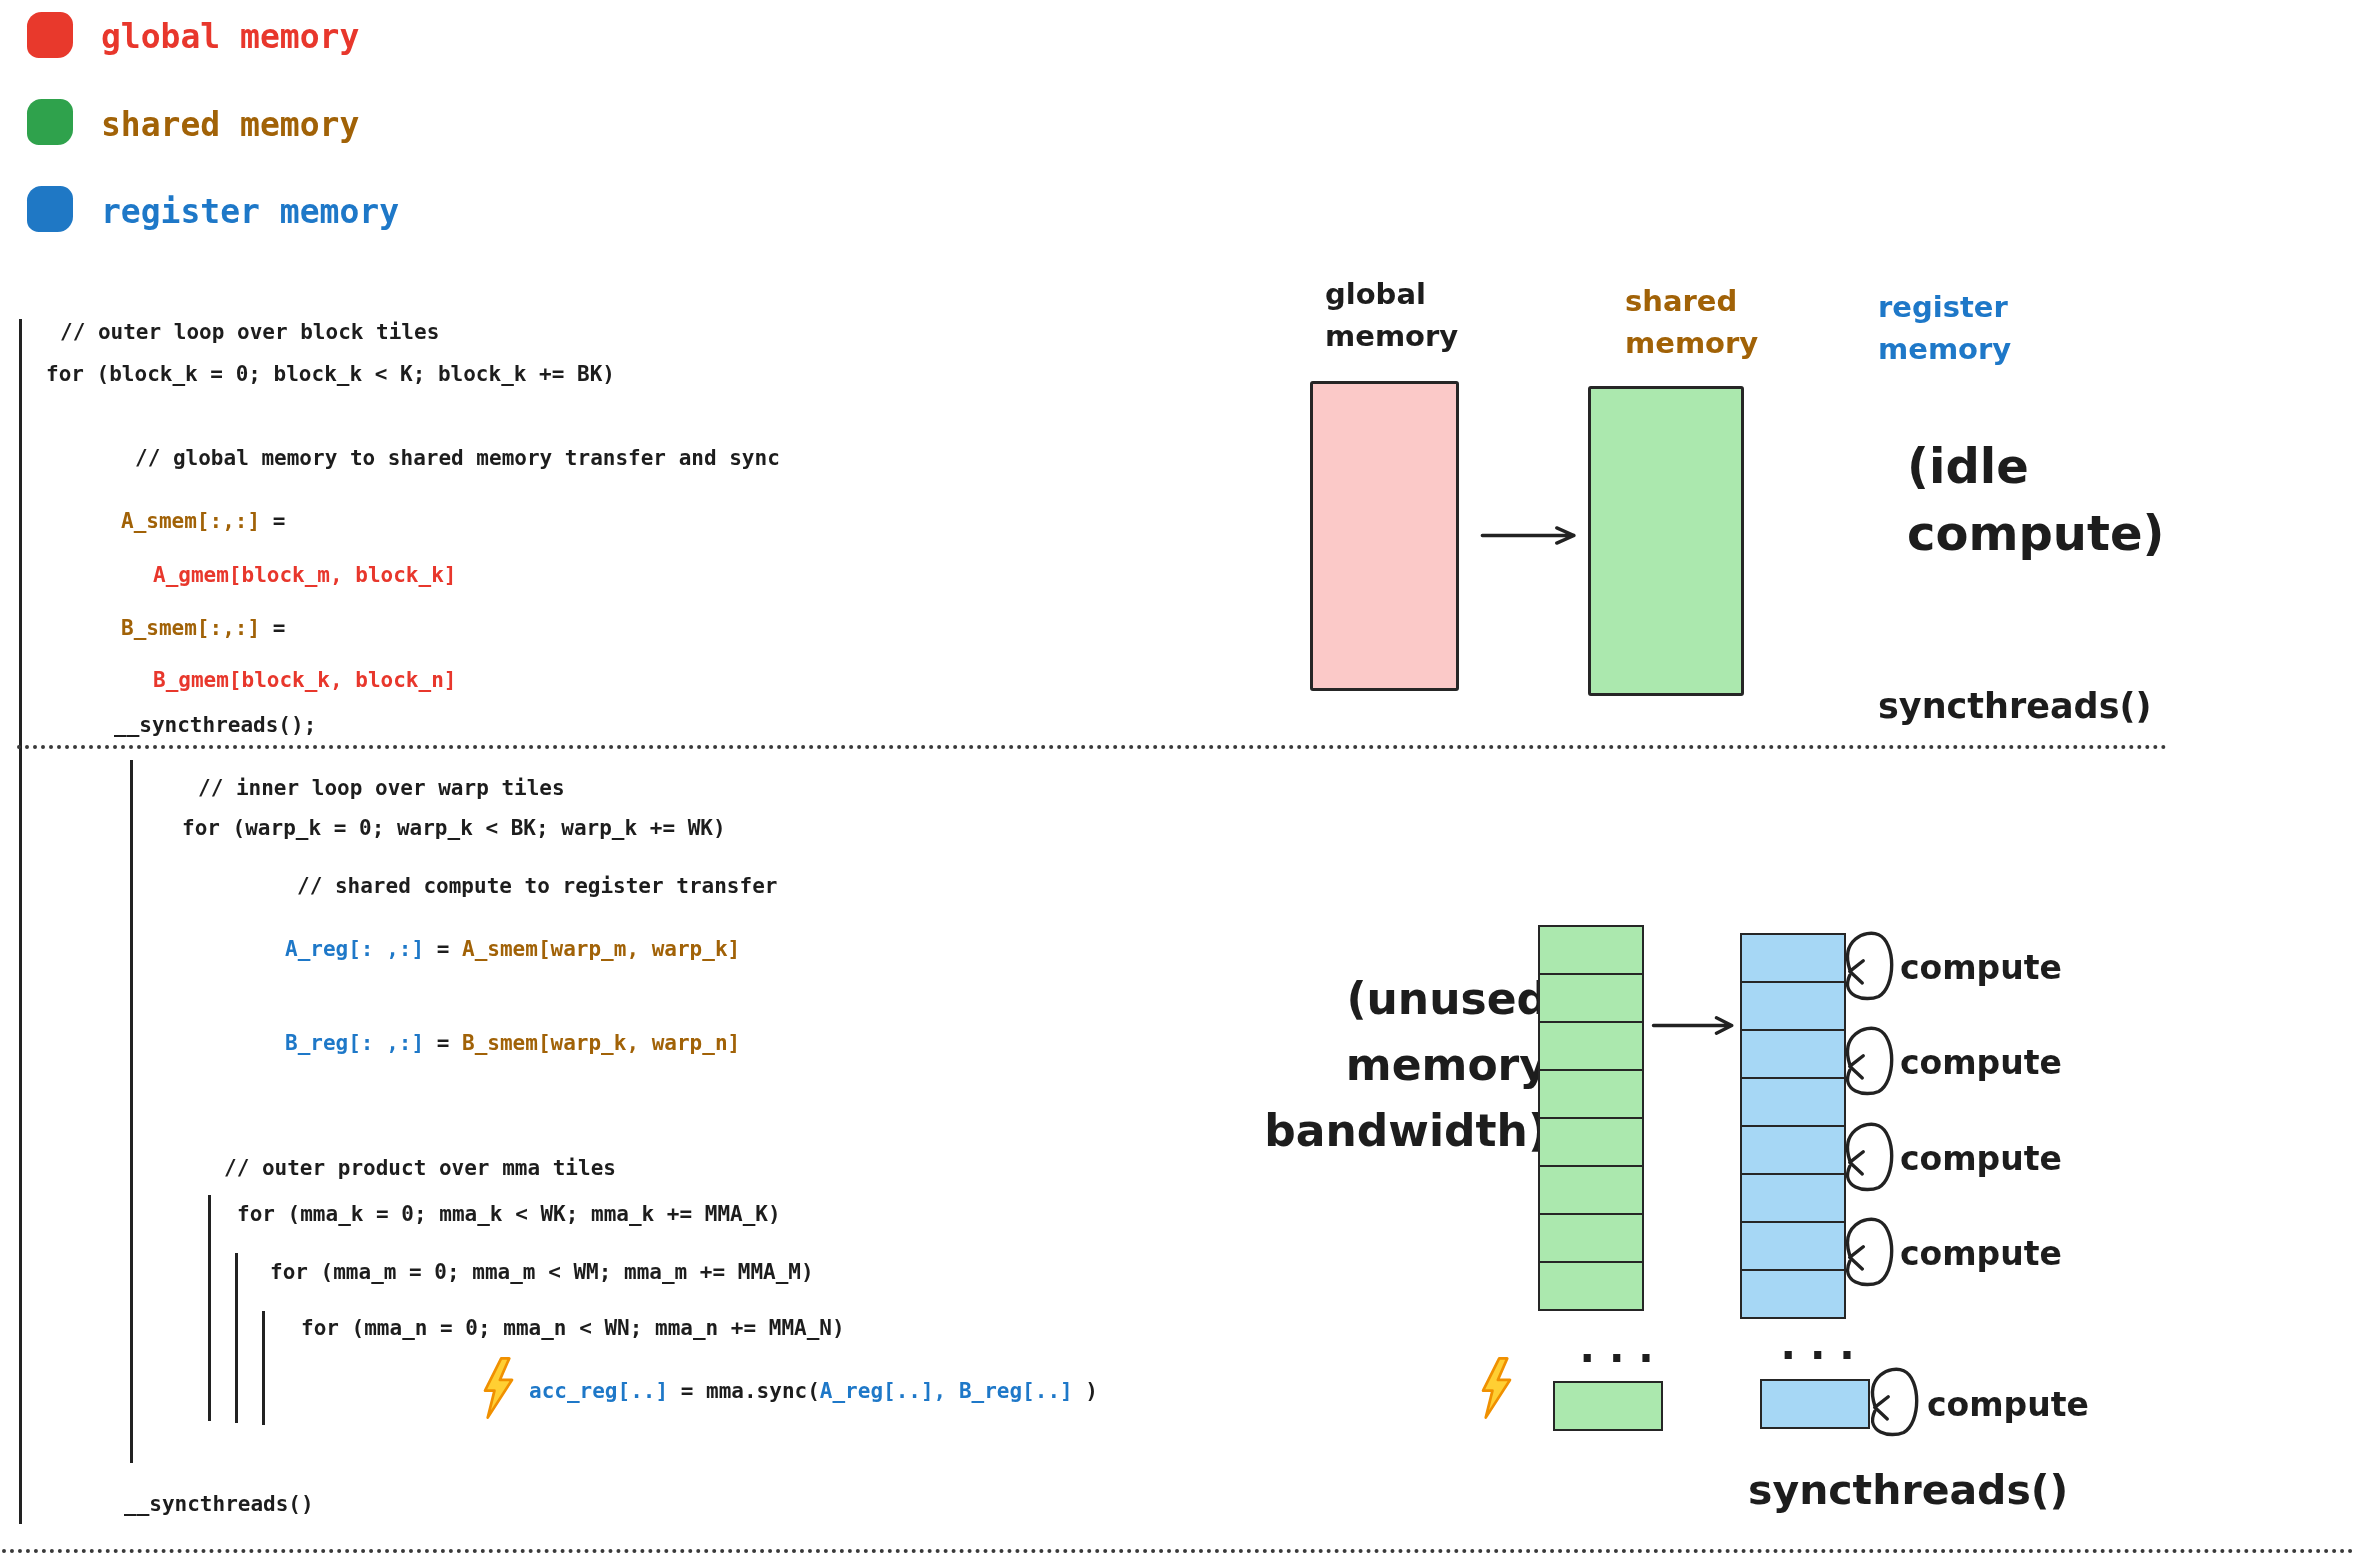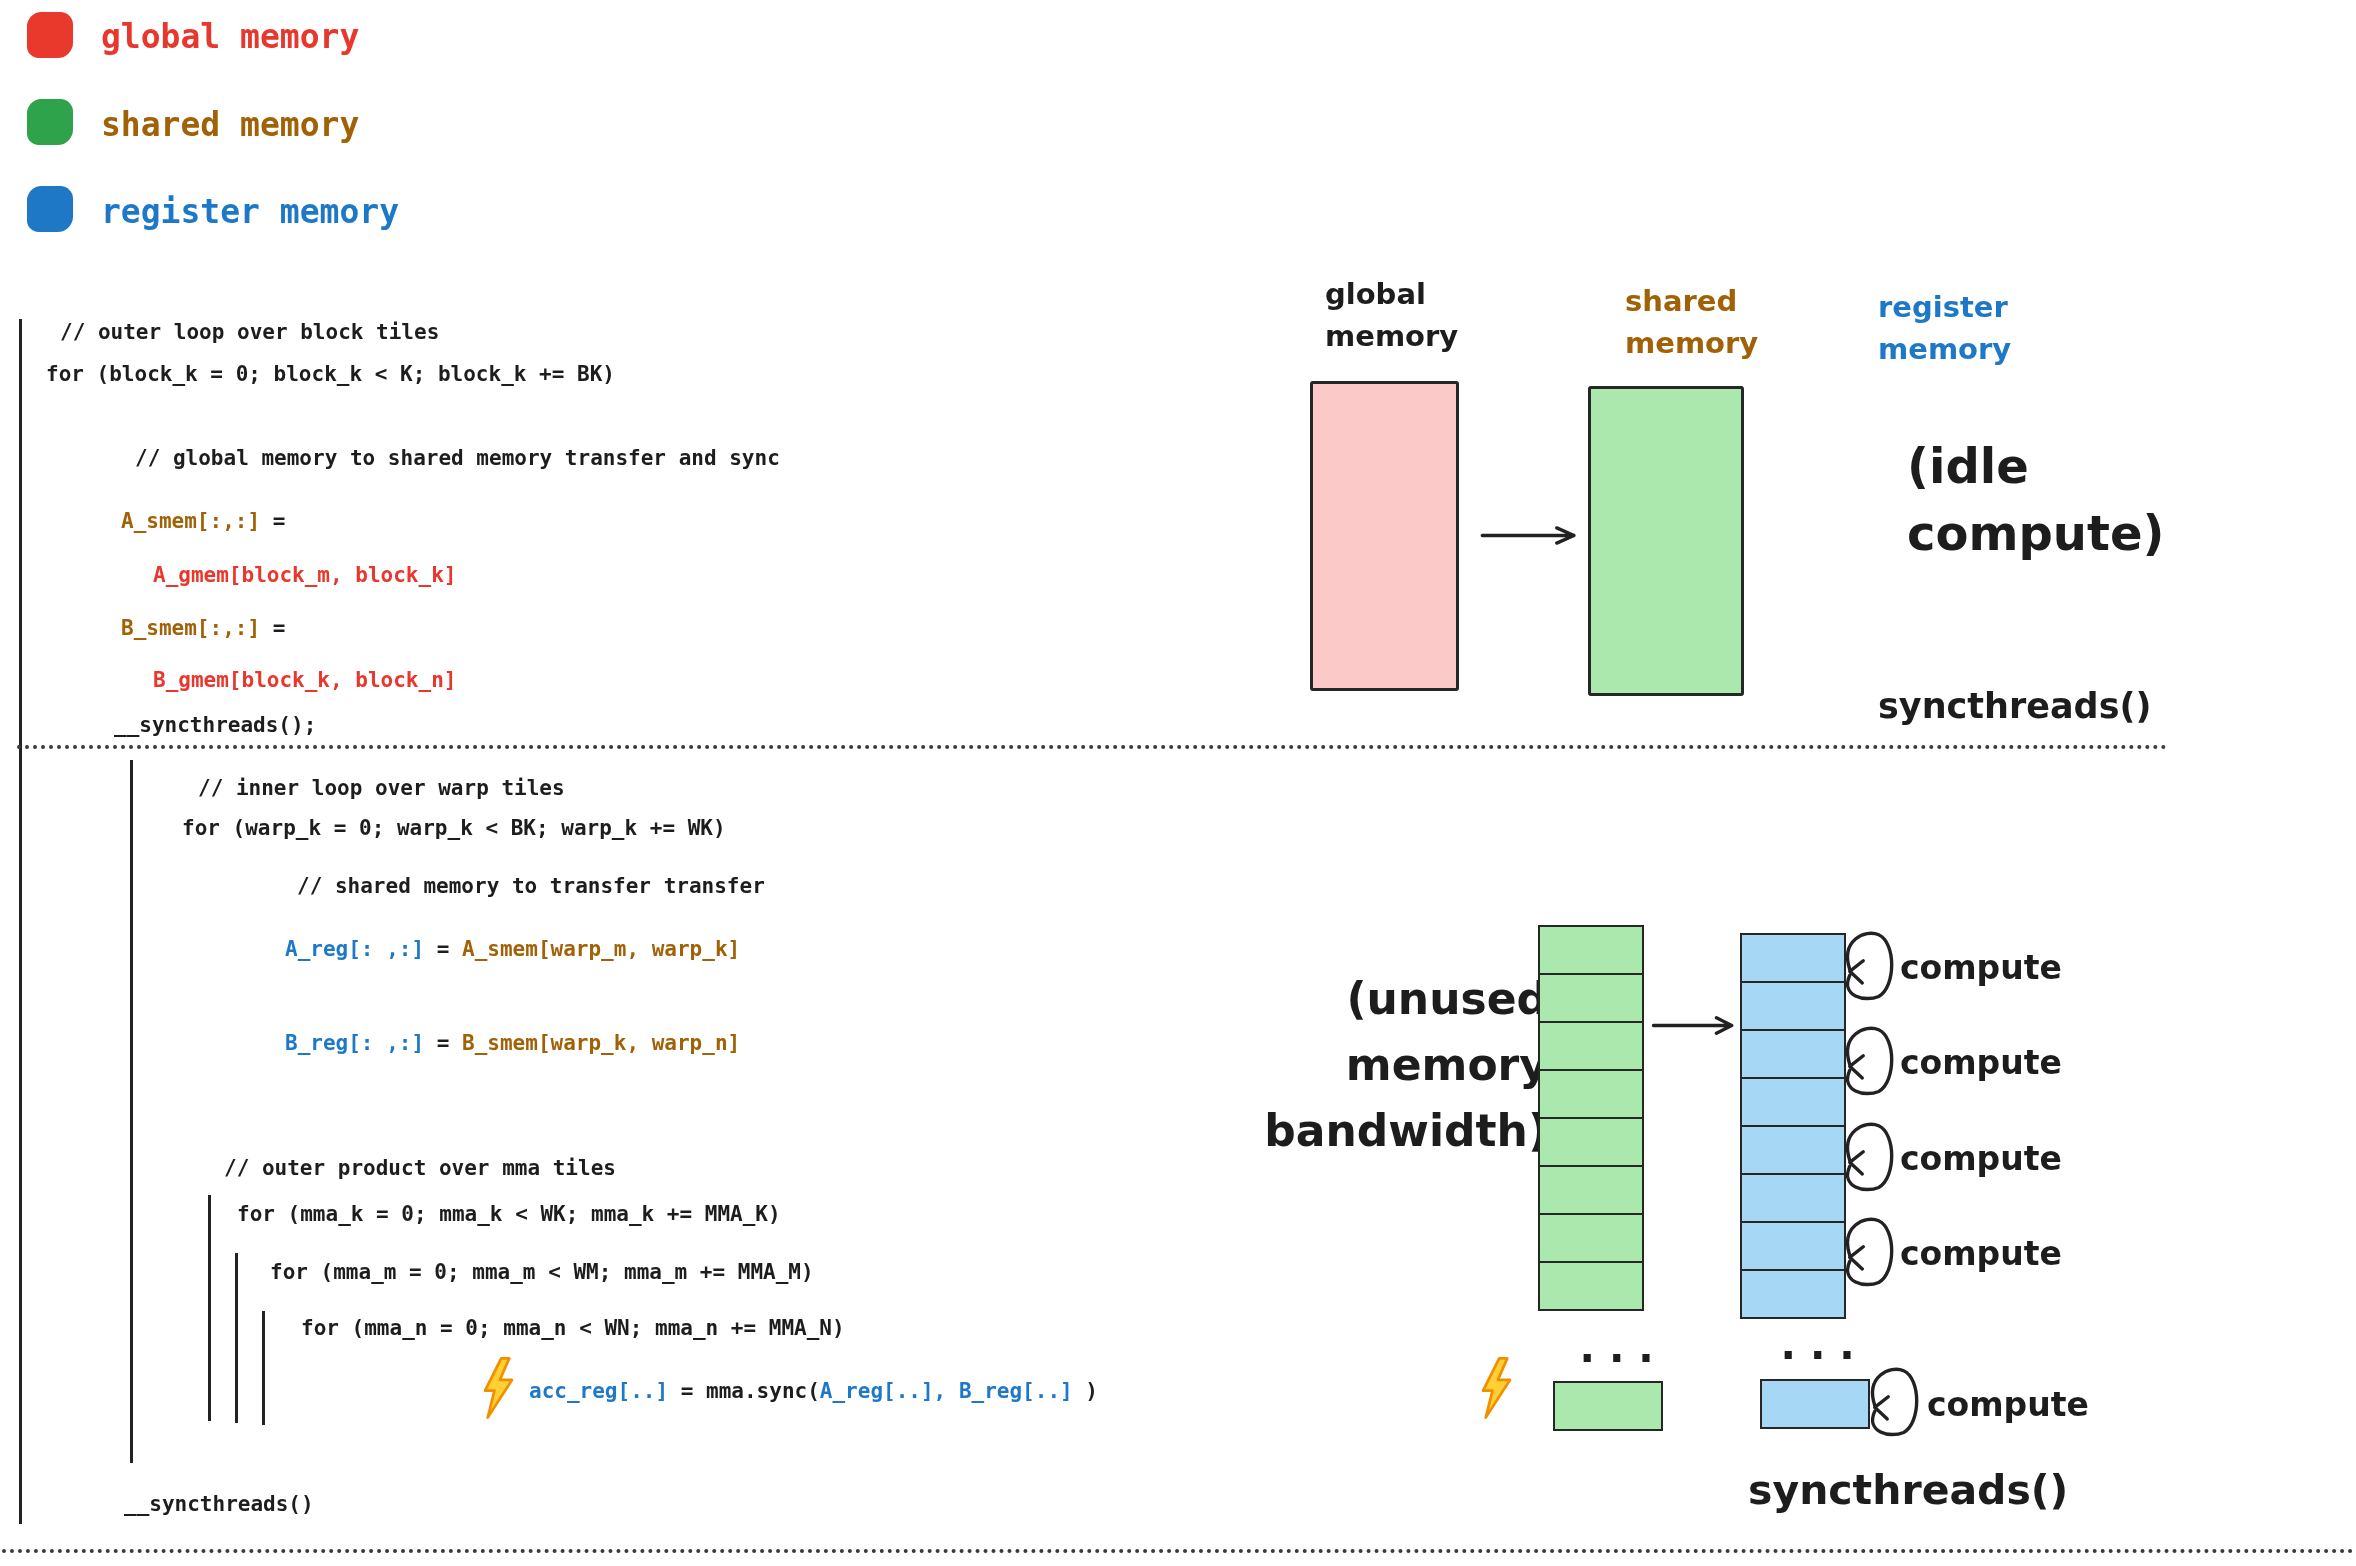--- a/index.html
+++ b/index.html
@@ -72,21 +72,21 @@
     <div class="abs mono" style="left:135px;top:446px;">// global memory to shared memory transfer and sync</div>
 
     <div class="abs mono" style="left:121px;top:509px;"><span class="k-green">A_smem[:,:]</span><span class="k-black"> </span><span class="k-black">=</span></div>
     <div class="abs mono k-red" style="left:153px;top:563px;">A_gmem[block_m, block_k]</div>
     <div class="abs mono" style="left:121px;top:616px;"><span class="k-green">B_smem[:,:]</span><span class="k-black"> </span><span class="k-black">=</span></div>
     <div class="abs mono k-red" style="left:153px;top:668px;">B_gmem[block_k, block_n]</div>
     <div class="abs mono" style="left:114px;top:713px;">__syncthreads();</div>
 
     <div class="abs mono" style="left:198px;top:776px;">// inner loop over warp tiles</div>
     <div class="abs mono" style="left:182px;top:816px;">for (warp_k = 0; warp_k &lt; BK; warp_k += WK)</div>
-    <div class="abs mono" style="left:297px;top:874px;">// shared memory to transfer transfer</div>
+    <div class="abs mono" style="left:297px;top:874px;">// shared compute to register transfer</div>
 
     <div class="abs mono" style="left:285px;top:937px;"><span class="k-blue">A_reg[: ,:]</span><span class="k-black"> </span><span class="k-black">=</span><span class="k-black"> </span><span class="k-green">A_smem[warp_m, warp_k]</span></div>
     <div class="abs mono" style="left:285px;top:1011px;margin-top:20px;"><span class="k-blue">B_reg[: ,:]</span><span class="k-black"> </span><span class="k-black">=</span><span class="k-black"> </span><span class="k-green">B_smem[warp_k, warp_n]</span></div>
 
     <div class="abs mono" style="left:224px;top:1156px;">// outer product over mma tiles</div>
     <div class="abs mono" style="left:237px;top:1202px;">for (mma_k = 0; mma_k &lt; WK; mma_k += MMA_K)</div>
     <div class="abs mono" style="left:270px;top:1260px;">for (mma_m = 0; mma_m &lt; WM; mma_m += MMA_M)</div>
     <div class="abs mono" style="left:301px;top:1316px;">for (mma_n = 0; mma_n &lt; WN; mma_n += MMA_N)</div>
 
     <svg class="abs" style="left:481px;top:1354px;" width="35" height="68" viewBox="0 0 26 46">

